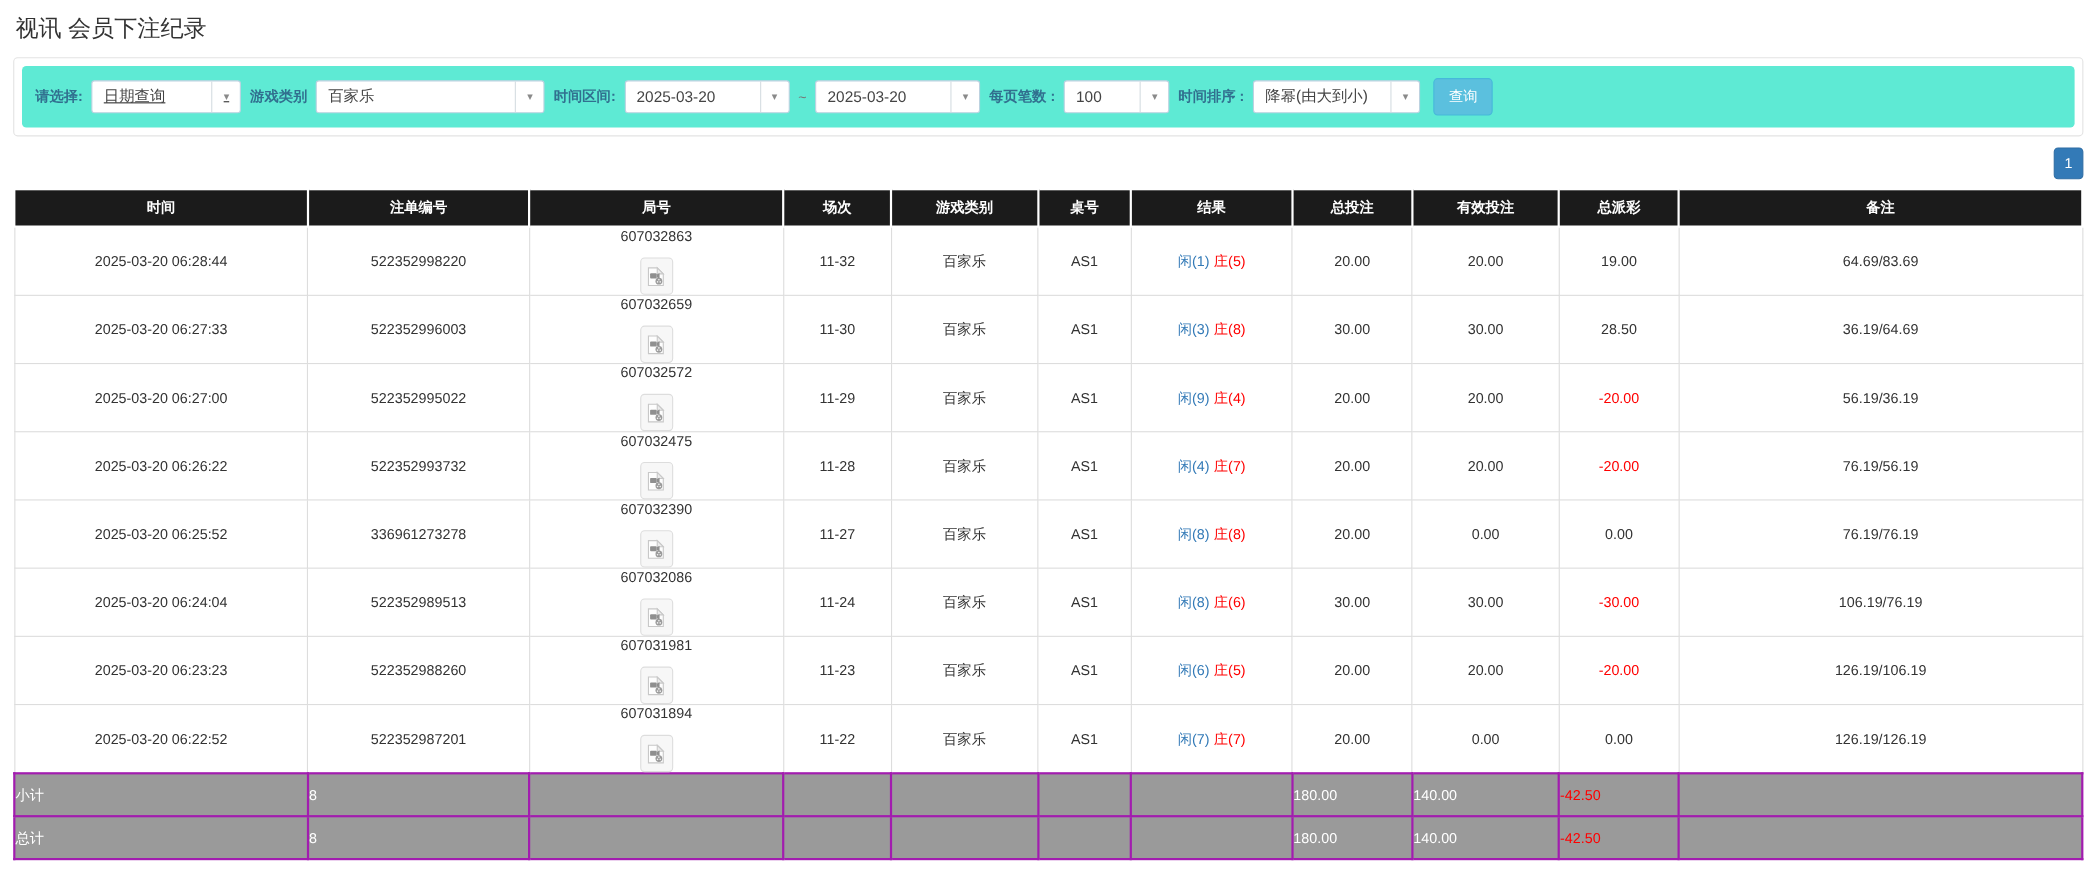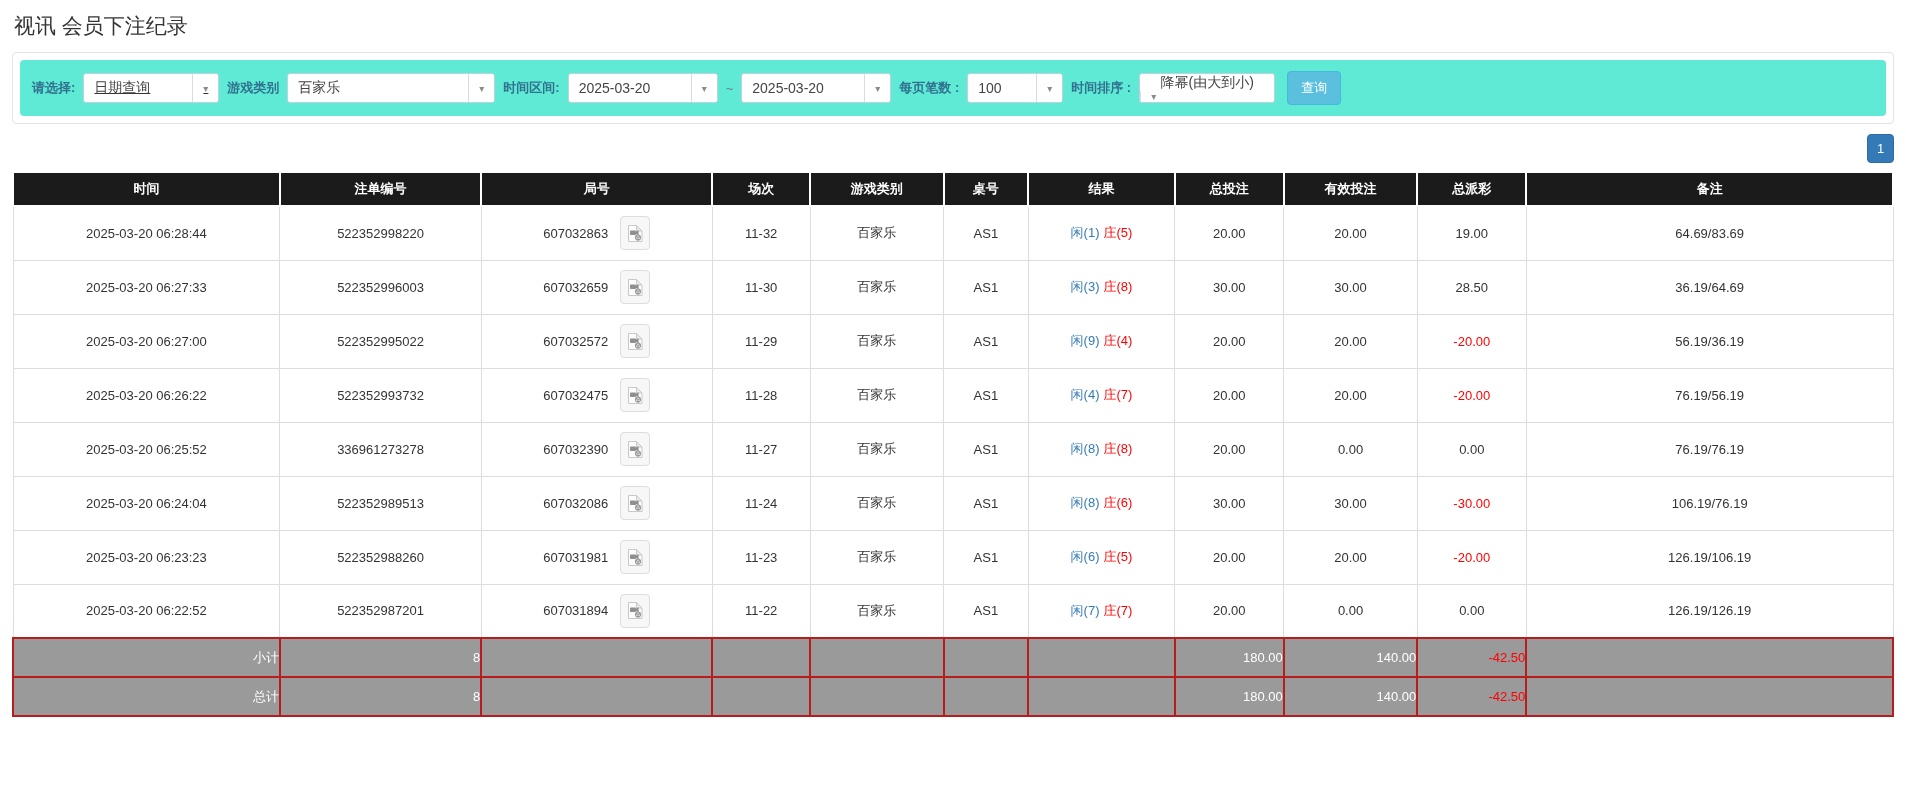--- a/index.html
+++ b/index.html
@@ -28,21 +28,21 @@
   .select {
     background:#fff; border:1px solid #bcd2e0; border-radius:3px;
     height: 30px; display:flex; align-items:center; cursor:pointer;
   }
   .sel-text { flex:1; padding: 0 10px; font-size:14px; color:#444; white-space:nowrap; overflow:hidden; }
   .sel-arrow {
     width: 26px; align-self: stretch; display:flex; align-items:center; justify-content:center;
     border-left:1px solid #d5dde2; color:#8a8a8a; font-size:10px;
   }
   .w-130 { width:136px;text-decoration:underline; } .w-200 { width:208px; } .w-150 { width:150px;gap:13px; }
-  .w-95 { width:96px; } .w-155 { width:136px;flex-direction:column; }
+  .w-95 { width:96px; } .w-155 { width:152px; }
   .btn-query {
     background:#5bc0de; border:1px solid #46b8da; color:#fff;
     border-radius:4px; font-size:13px; padding: 7px 13px; cursor:pointer; margin-left:4px;
   }
 
   
   .summary-bar {
     background:#dff0d8; border-radius:3px;
     display:flex; justify-content:space-between; align-items:center;
     padding: 11px 14px; font-size: 13.5px; margin-bottom: 44px;
@@ -62,28 +62,28 @@
   table.records { width:100%; border-collapse: collapse; font-size:13px; table-layout: fixed; }
   .records th {
     background:#1b1b1b; color:#fff; font-weight:bold;
     height:34px; border:2px solid #fff; text-align:center;
   }
   .records tbody td {
     background:#fff; border:1px solid #ddd; height:54px;
     text-align:center; color:#333;
   }
   .records tfoot td {
-    background:#9a9a9a; color:#fff; border:2px solid #b91c1c;
-    height:39px; text-align:right; font-size:13px;
+    background:#9a9a9a; color:#fff; border:2px solid #a21caf;
+    height:39px; text-align:left; font-size:13px;
   }
   td.blue { color:#337ab7; }
   td.neg, span.neg { color:#ff0000 !important; }
   .result-player { color:#337ab7; }
   .result-banker { color:#ff0000; margin-left:4px; }
-  .round-cell .round-wrap { display:inline-flex; align-items:center; gap:12px; }
+  .round-cell .round-wrap { display:inline-flex; align-items:center; gap:12px;flex-direction:column; }
   .video-btn {
     width:30px; height:34px; background:#f7f7f7; border:1px solid #ddd; border-radius:4px;
     display:inline-flex; align-items:center; justify-content:center; cursor:pointer; padding:0;
   }
 </style>
 </head>
 <body>
 
 <div class="page">
 

